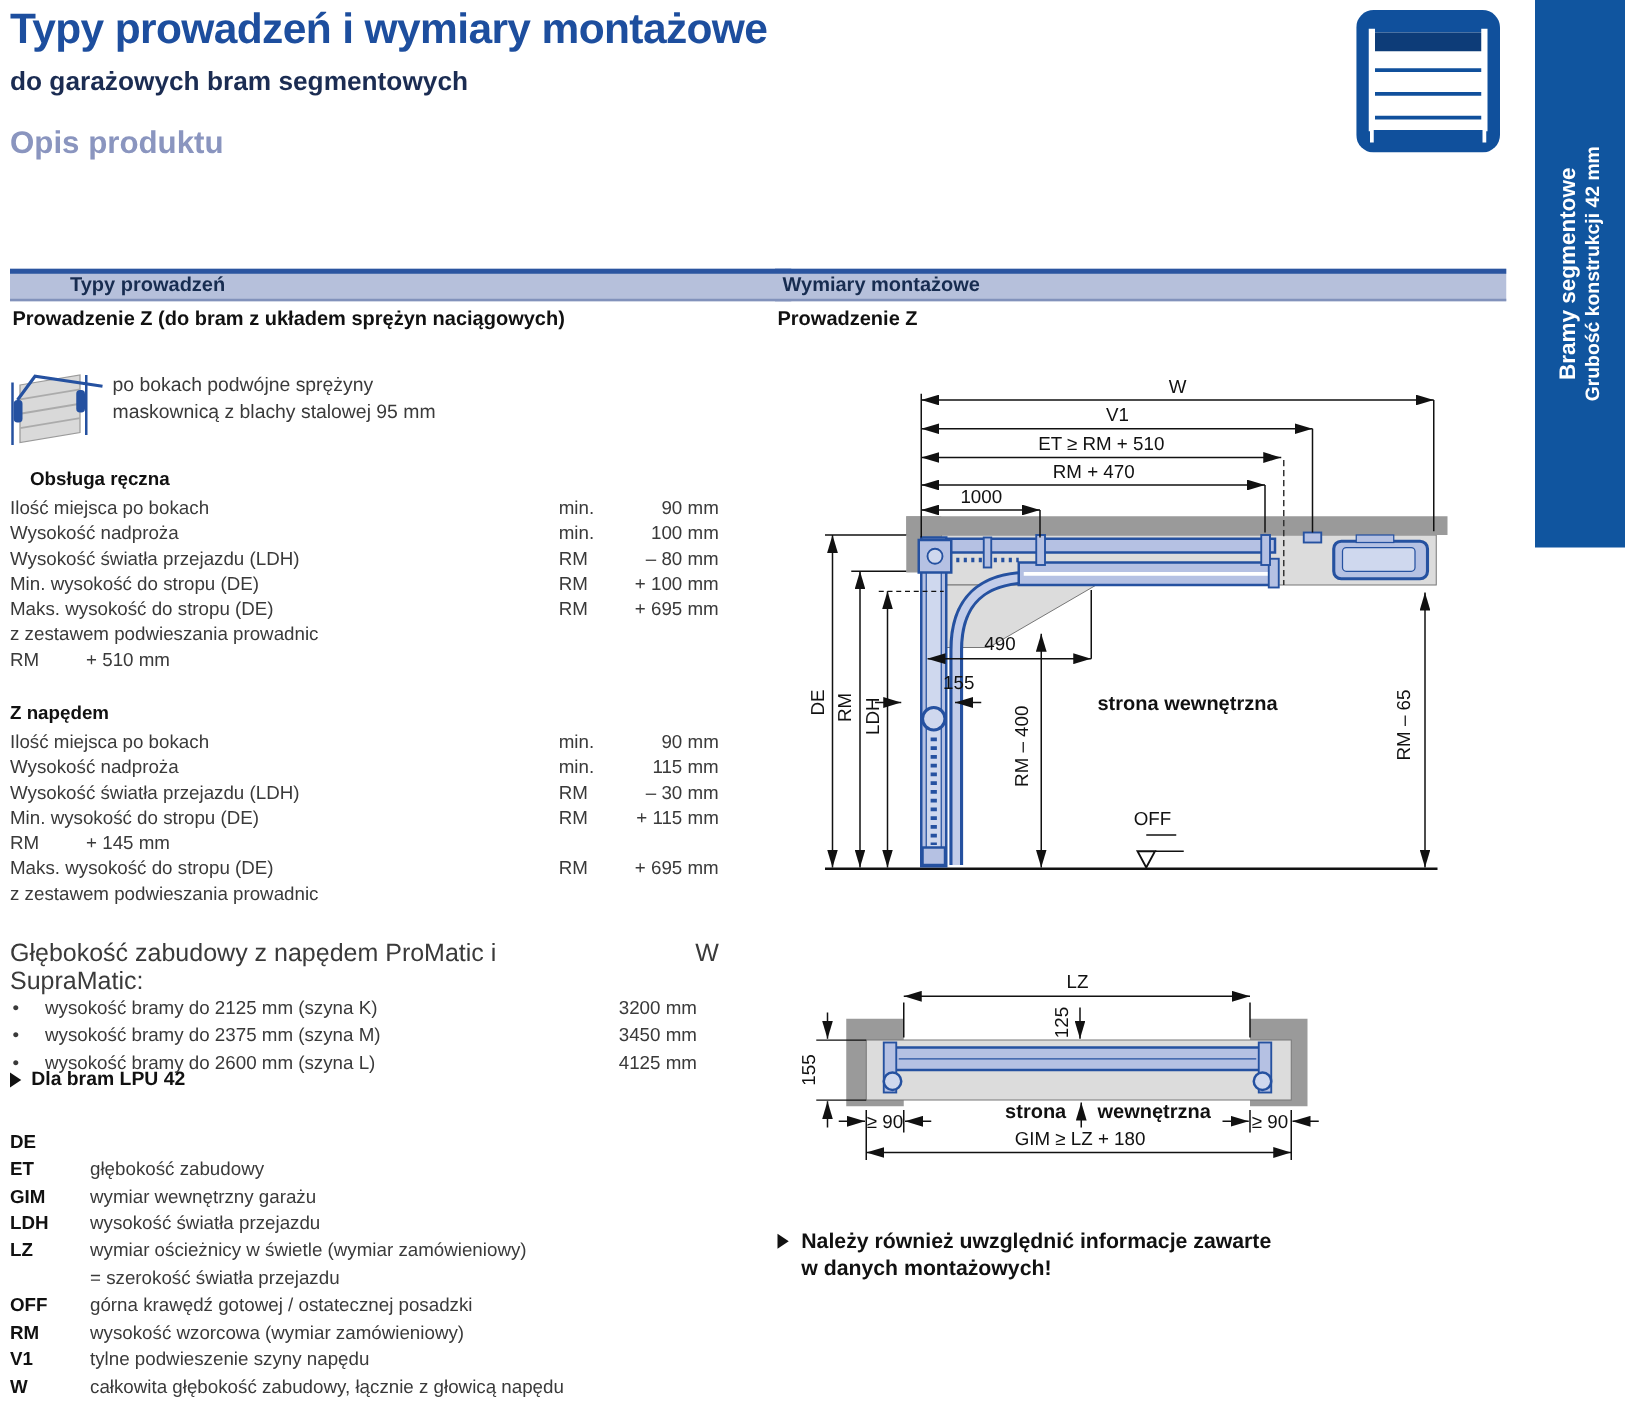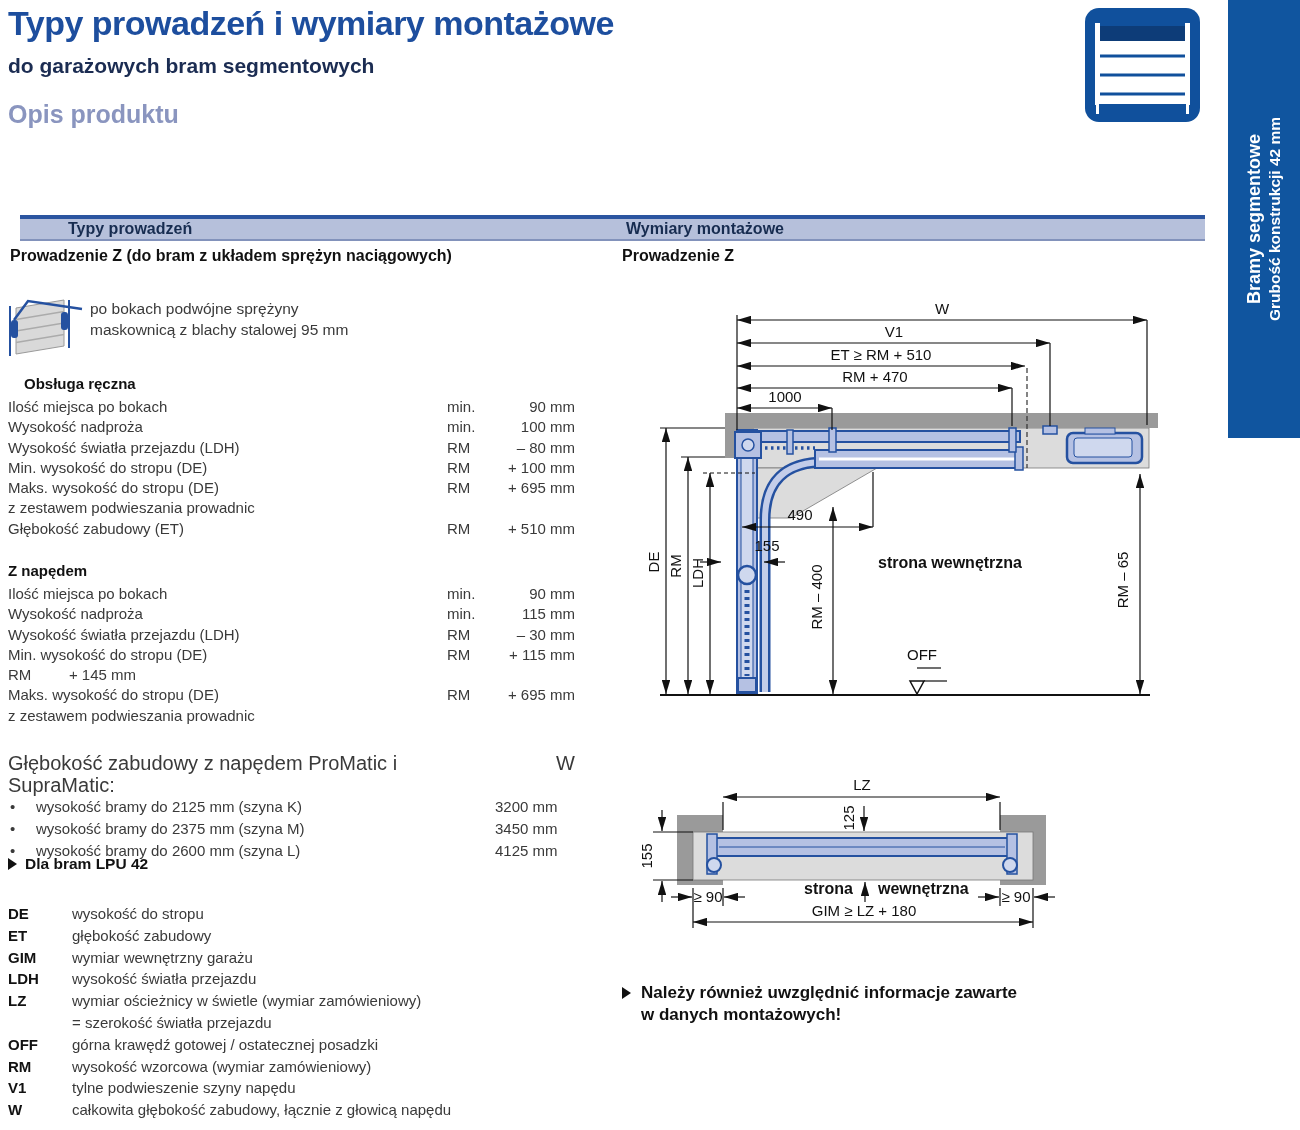--- a/index.html
+++ b/index.html
@@ -77,21 +77,21 @@
     </svg>
   </div>
 
   <div class="abs band">
     <div class="band-rot">
       <div class="band-l1">Bramy segmentowe</div>
       <div class="band-l2">Grubość konstrukcji 42 mm</div>
     </div>
   </div>
 
-  <div class="abs secbar" style="left:20px;top:215px;width:577px;padding-left:48px;">Typy prowadzeń</div>
+  <div class="abs secbar" style="left:8px;top:215px;width:577px;padding-left:48px;">Typy prowadzeń</div>
   <div class="abs subhead" style="left:10px;top:247px;">Prowadzenie Z (do bram z układem sprężyn naciągowych)</div>
 
   <div class="abs" style="left:6px;top:294px;">
     <svg width="78" height="70" viewBox="0 0 78 70">
       <polygon points="10,14 58,6 58,52 10,60" fill="#d9d9d9" stroke="#9a9a9a" stroke-width="1"></polygon>
       <line x1="10" y1="25.5" x2="58" y2="17.5" stroke="#ababab" stroke-width="1.5"></line>
       <line x1="10" y1="37" x2="58" y2="29" stroke="#ababab" stroke-width="1.5"></line>
       <line x1="10" y1="48.5" x2="58" y2="40.5" stroke="#ababab" stroke-width="1.5"></line>
       <polyline points="4,62 4,12" fill="none" stroke="#2551a0" stroke-width="2"></polyline>
       <polyline points="63,54 63,6" fill="none" stroke="#2551a0" stroke-width="2"></polyline>
@@ -131,21 +131,20 @@
         <span class="lab">Maks. wysokość do stropu (DE)</span>
         <span class="ref">RM</span>
         <span class="val">+ 695 mm</span>
       </div>
     <div class="trow">
         <span class="lab">z zestawem podwieszania prowadnic</span>
         <span class="ref"></span>
         <span class="val"></span>
       </div>
     <div class="trow">
-        <span class="lab">Głębokość zabudowy (ET)</span>
         <span class="ref">RM</span>
         <span class="val">+ 510 mm</span>
       </div>
   </div>
 
   <div class="abs h3" style="left:8px;top:562px;">Z napędem</div>
   <div class="abs tbl" style="left:8px;top:584px;">
     <div class="trow">
         <span class="lab">Ilość miejsca po bokach</span>
         <span class="ref">min.</span>
@@ -207,21 +206,20 @@
   </div>
 
   <div class="abs arrowline" style="left:8px;top:855px;">
     <span class="tri"></span>
     <span>Dla bram LPU 42</span>
   </div>
 
   <div class="abs legend" style="left:8px;top:903px;">
     <div class="lrow">
         <span class="term">DE</span>
-        <span class="def">wysokość do stropu</span>
       </div>
     <div class="lrow">
         <span class="term">ET</span>
         <span class="def">głębokość zabudowy</span>
       </div>
     <div class="lrow">
         <span class="term">GIM</span>
         <span class="def">wymiar wewnętrzny garażu</span>
       </div>
     <div class="lrow">

